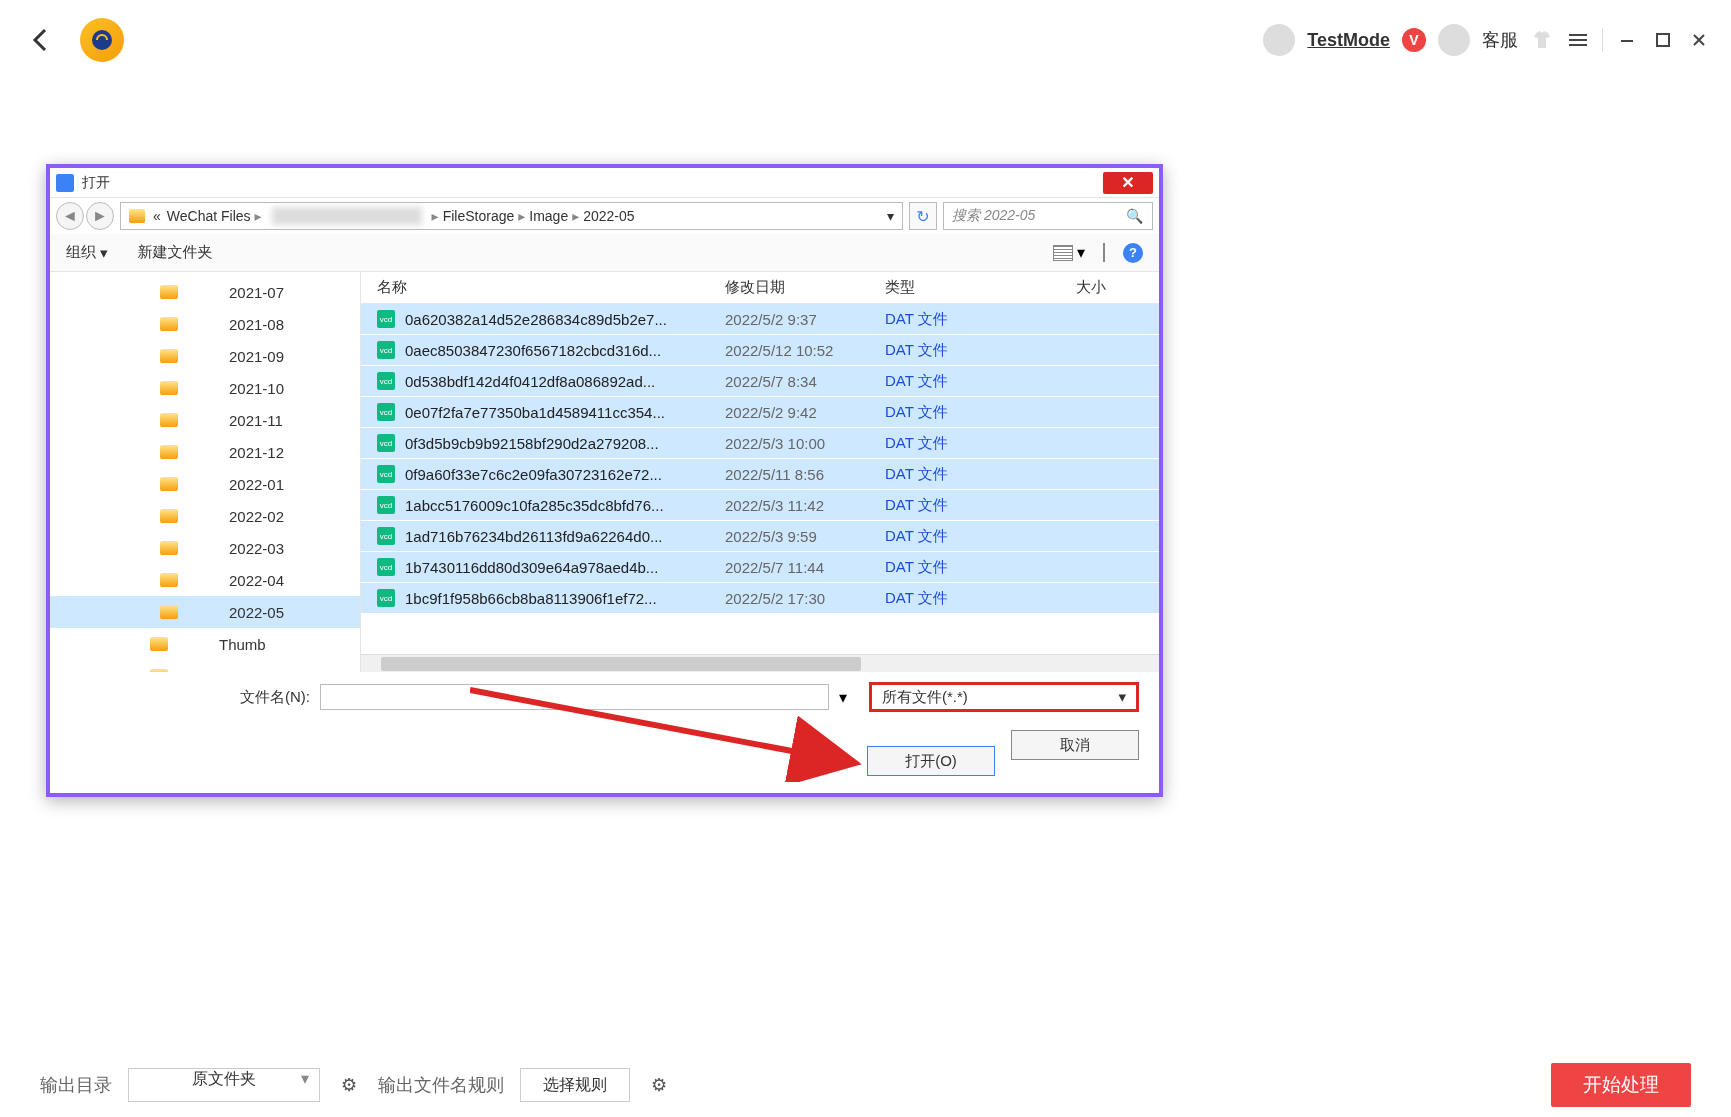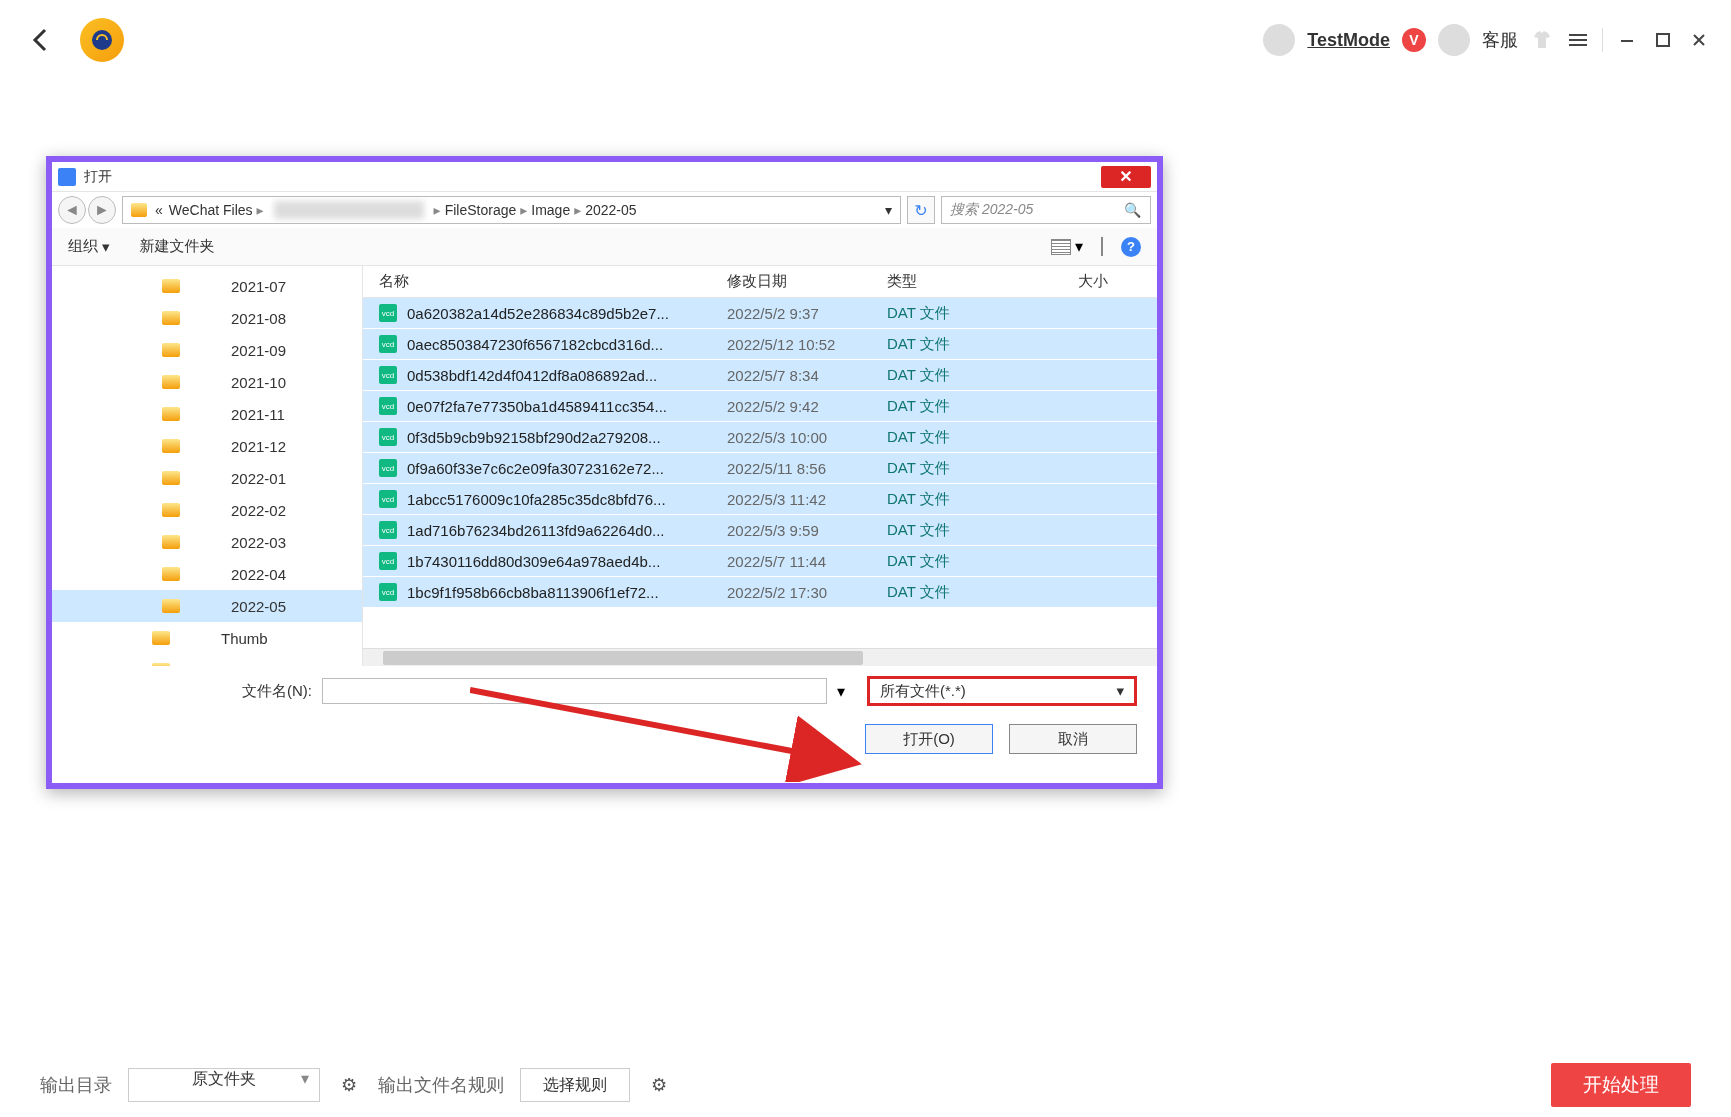--- a/index.html
+++ b/index.html
@@ -13,21 +13,21 @@
 .titlebar-right { margin-left: auto; display: flex; align-items: center; gap: 12px; }
 .avatar { width: 32px; height: 32px; border-radius: 50%; background: #ddd; }
 .user-name { font-size: 18px; font-weight: 600; text-decoration: underline; color: #333; }
 .v-badge { width: 24px; height: 24px; background: #ef4444; color: #fff; border-radius: 50%; display: flex; align-items: center; justify-content: center; font-size: 14px; font-weight: bold; }
 .cs-label { font-size: 18px; color: #333; }
 .win-btn { width: 24px; height: 24px; display: flex; align-items: center; justify-content: center; cursor: pointer; color: #666; }
 .sep-lines { display: flex; flex-direction: column; gap: 3px; }
 .sep-lines span { width: 18px; height: 2px; background: #444; }
 
 
-.file-dialog { position: absolute; left: 46px; top: 156px; width: 1117px; height: 633px; border: 6px solid #8b5cf6; background: #fff; box-shadow: 0 4px 16px rgba(0,0,0,0.3); }
+.file-dialog { position: absolute; left: 46px; top: 164px; width: 1117px; height: 633px; border: 4px solid #8b5cf6; background: #fff; box-shadow: 0 4px 16px rgba(0,0,0,0.3); }
 .dlg-title { height: 30px; background: #fff; display: flex; align-items: center; padding: 0 6px; border-bottom: 1px solid #e5e5e5; }
 .dlg-icon { width: 18px; height: 18px; background: #3b82f6; margin-right: 8px; border-radius: 2px; }
 .dlg-title-text { font-size: 14px; color: #333; }
 .dlg-close { margin-left: auto; width: 50px; height: 22px; background: #dc2626; border-radius: 2px; display: flex; align-items: center; justify-content: center; color: #fff; font-weight: bold; }
 
 .nav-row { height: 36px; display: flex; align-items: center; padding: 4px 6px; gap: 6px; }
 .nav-arrows { display: flex; gap: 2px; }
 .nav-circ { width: 28px; height: 28px; border: 1px solid #bbb; border-radius: 50%; display: flex; align-items: center; justify-content: center; color: #888; background: #f5f5f5; }
 .breadcrumb { flex: 1; height: 28px; border: 1px solid #bbb; background: #fff; display: flex; align-items: center; padding: 0 8px; font-size: 14px; color: #333; overflow: hidden; }
 .bc-sep { color: #888; margin: 0 4px; }
@@ -55,34 +55,34 @@
 .col-headers { height: 32px; display: flex; align-items: center; font-size: 15px; color: #333; border-bottom: 1px solid #e5e5e5; }
 .col-name { width: 364px; padding-left: 16px; }
 .col-date { width: 160px; }
 .col-type { width: 160px; }
 .col-size { flex: 1; margin-left: 31px; }
 .file-list { flex: 1; overflow: hidden; }
 .file-row { height: 31px; display: flex; align-items: center; font-size: 15px; background: #cde8ff; border-bottom: 1px solid #fff; }
 .file-ico { width: 18px; height: 18px; background: #10b981; margin: 0 10px 0 16px; border-radius: 2px; font-size: 8px; color: #fff; display: flex; align-items: center; justify-content: center; }
 .fn { width: 320px; color: #222; white-space: nowrap; overflow: hidden; text-overflow: ellipsis; }
 .fd { width: 160px; color: #666; }
-.ft { width: 160px; color: #0f766e; }
+.ft { width: 160px; color: #1d4ed8; }
 .h-scrollbar { height: 18px; background: #f0f0f0; border-top: 1px solid #ddd; position: relative; }
 .h-thumb { position: absolute; left: 20px; top: 2px; width: 480px; height: 14px; background: #ccc; border-radius: 2px; }
 
 .filename-row { display: flex; align-items: center; padding: 10px 20px; gap: 10px; }
 .fn-label { width: 240px; text-align: right; font-size: 15px; color: #333; }
 .fn-input { flex: 1; height: 26px; border: 1px solid #bbb; padding: 0 8px; font-size: 14px; }
 .fn-drop { width: 20px; }
 .filter-box { width: 270px; height: 30px; border: 3px solid #dc2626; display: flex; align-items: center; padding: 0 10px; font-size: 15px; color: #333; }
 .filter-chev { margin-left: auto; }
 
 .btn-row { display: flex; justify-content: flex-end; padding: 8px 20px 14px; gap: 16px; }
 .dlg-btn { width: 128px; height: 30px; border: 1px solid #888; background: #f5f5f5; font-size: 15px; color: #333; display: flex; align-items: center; justify-content: center; cursor: pointer; }
-.dlg-btn.primary { border: 1px solid #3b82f6; }
+.dlg-btn.primary { border: 1px solid #3b82f6; margin-top: 16px; }
 
 
 .anno-arrow { position: absolute; left: 470px; top: 682px; width: 400px; height: 100px; pointer-events: none; }
 
 
 .footer { position: absolute; left: 0; bottom: 0; width: 100%; height: 64px; display: flex; align-items: center; padding: 0 40px; gap: 16px; background: #fff; }
 .ft-label { font-size: 18px; color: #666; }
 .ft-select { width: 192px; height: 34px; border: 1px solid #ccc; display: flex; align-items: flex-start; justify-content: center; font-size: 16px; color: #333; position: relative; font-family: Liberation Serif, serif; }
 .ft-chev { position: absolute; right: 10px; color: #888; }
 .gear { width: 26px; height: 26px; display: flex; align-items: center; justify-content: center; color: #555; font-size: 18px; }

